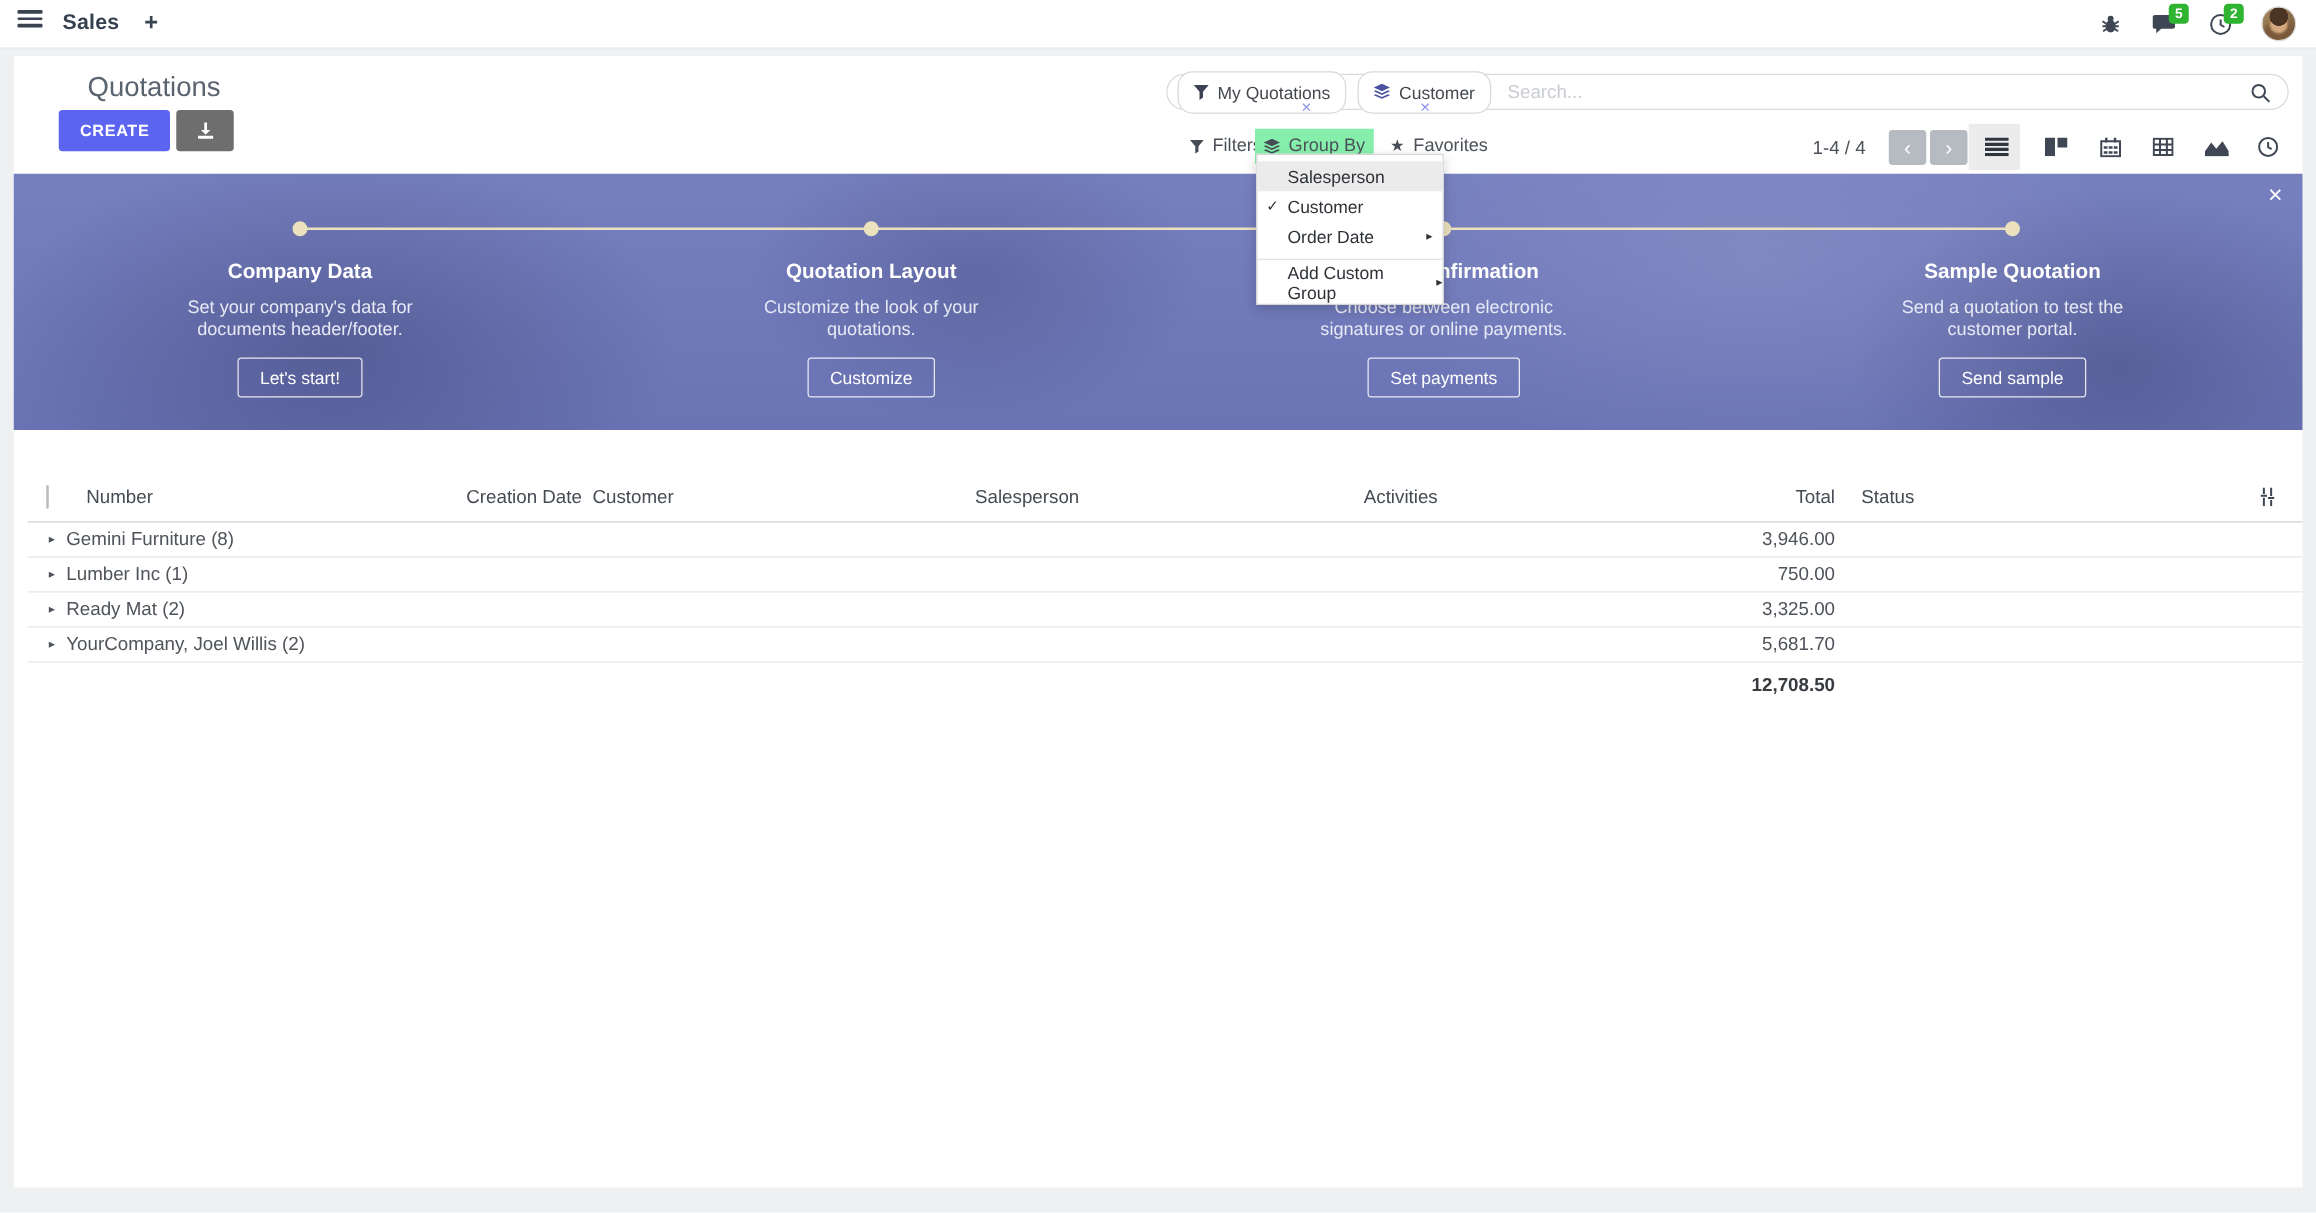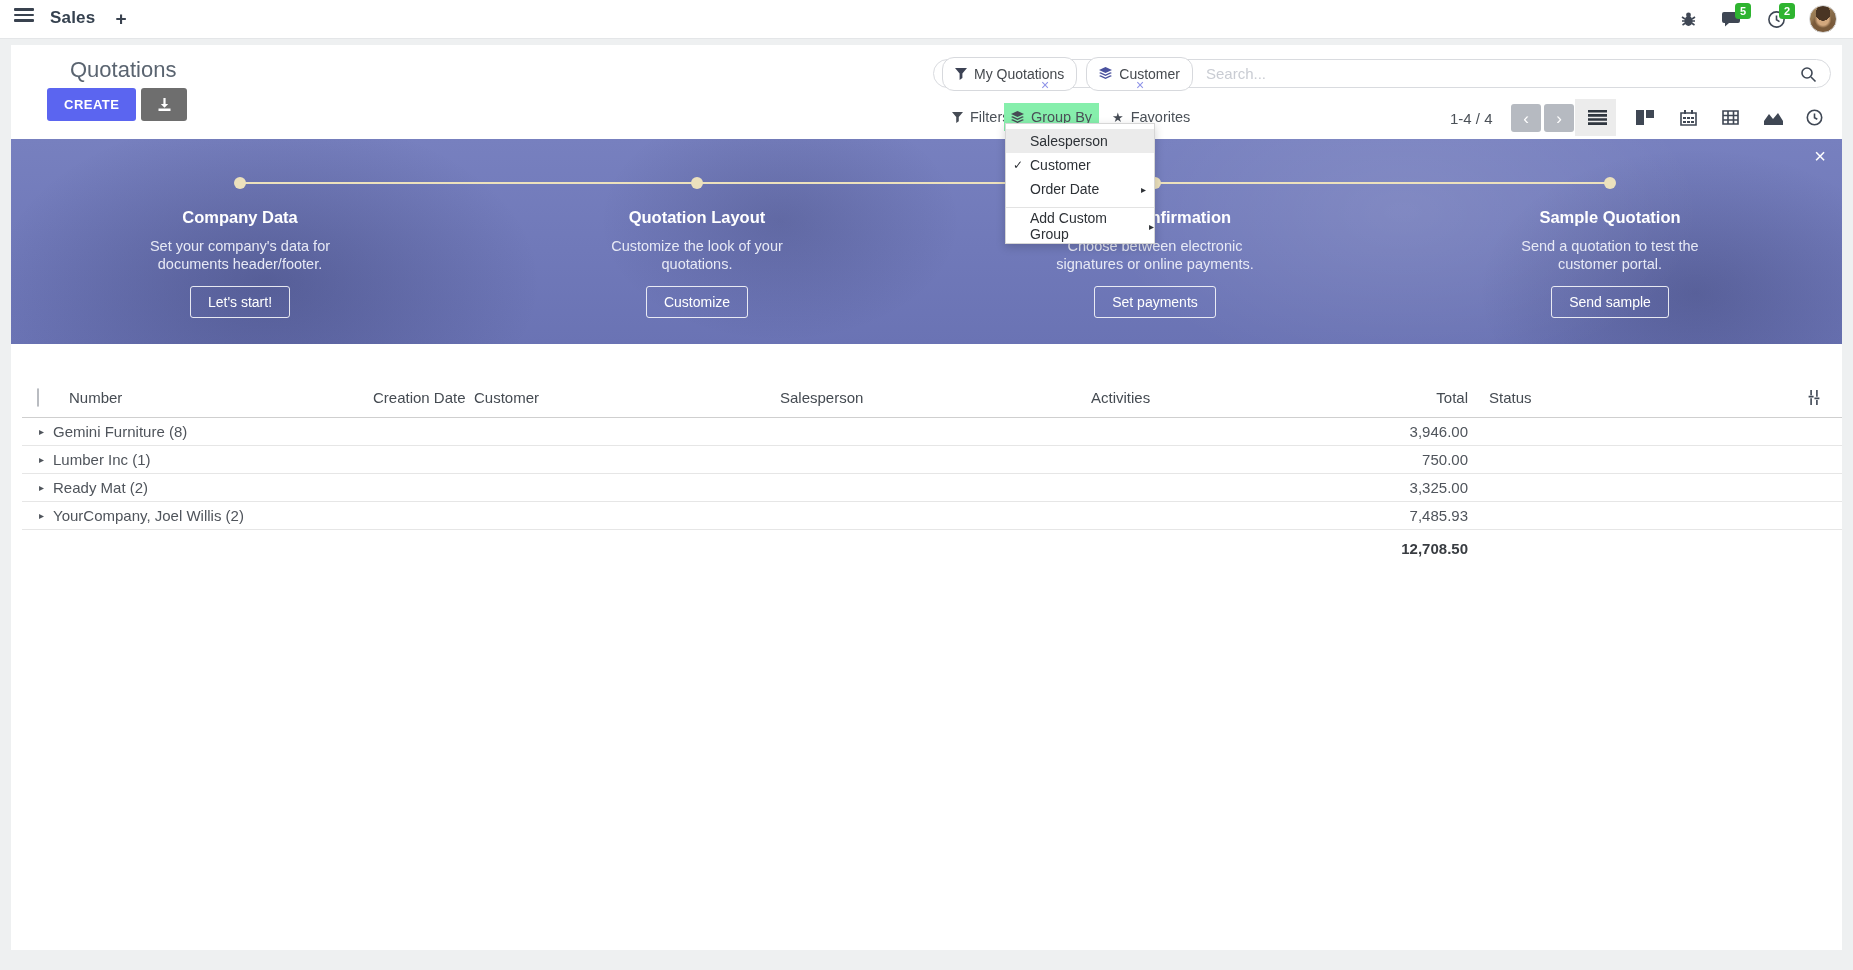--- a/index.html
+++ b/index.html
@@ -361,21 +361,21 @@
   </div>
   <div class="lv-row group-row">
     <div class="group-label">
       <span class="group-caret">▸</span>
       <span>YourCompany, Joel Willis (2)</span>
     </div>
     <div></div>
       <div></div>
       <div></div>
       <div></div>
-    <div class="cell-total">7,485.93</div>
+    <div class="cell-total">5,681.70</div>
     <div></div>
       <div></div>
       <div></div>
   </div>
 
   <div class="lv-row total-row">
     <div></div>
       <div></div>
       <div></div>
       <div></div>

